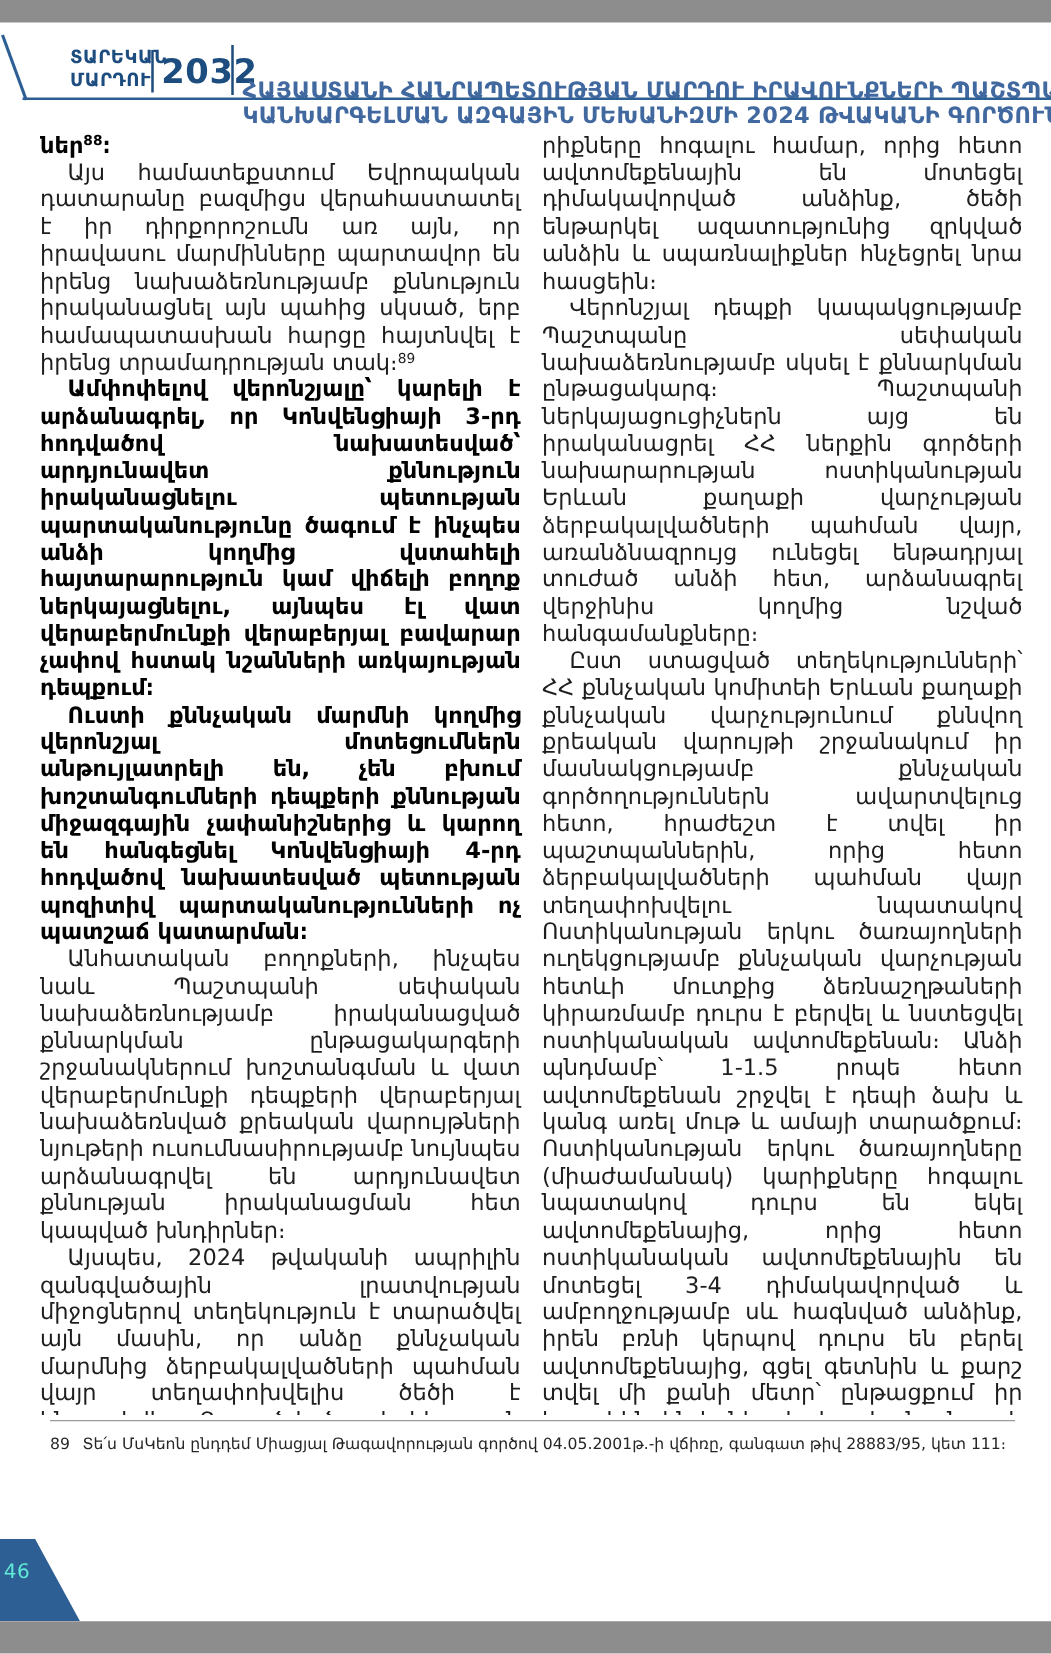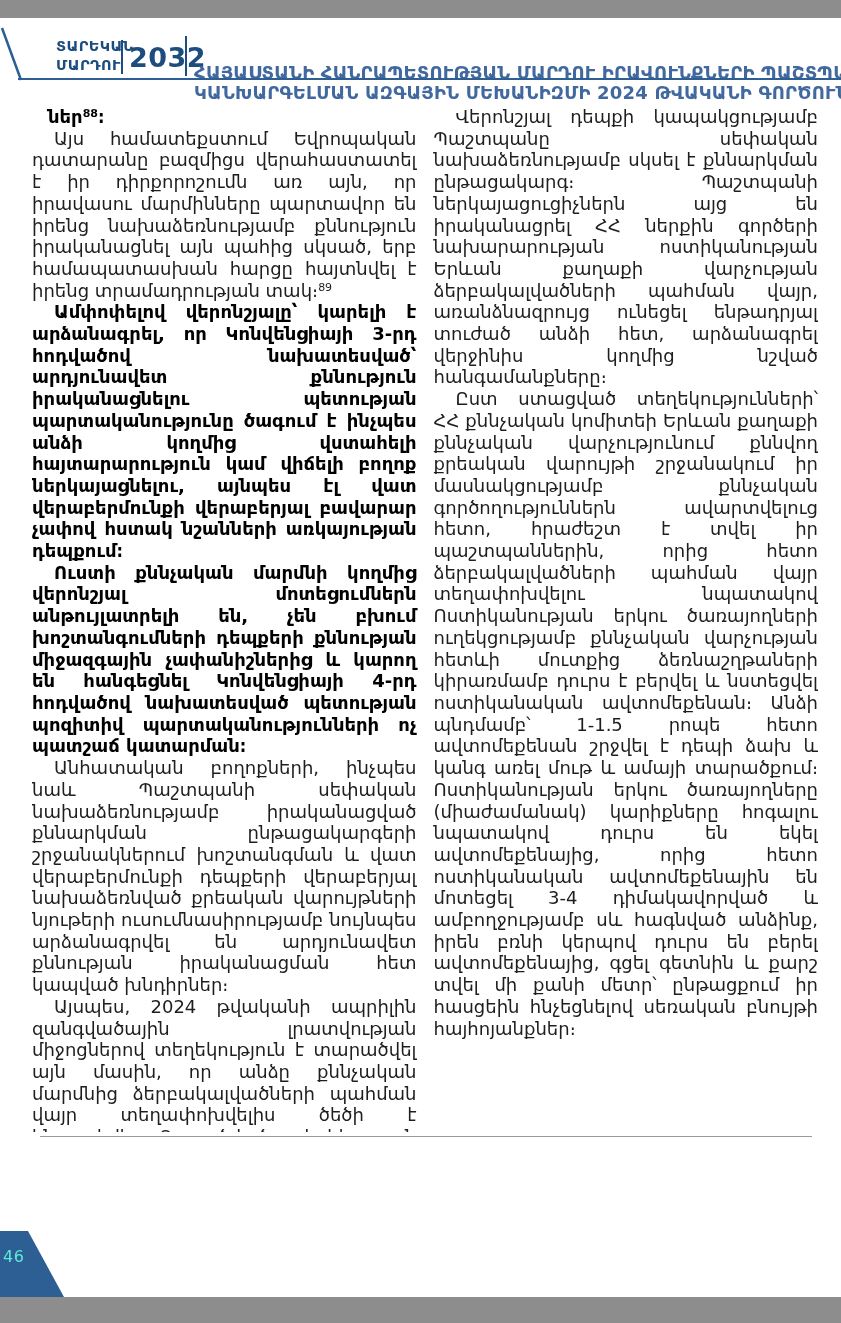--- a/index.html
+++ b/index.html
@@ -29,21 +29,21 @@
     display:flex;gap:17px;overflow:hidden;
     color:var(--text,#1e1e1e);
   }
   .col{flex:1 1 0;min-width:0;}
   .para{
     margin:0;
     font-size:18px;line-height:21.7px;
     text-align:justify;
     text-indent:22px;
   }
-  .para.noindent{text-indent:0;margin-left:16px;}
+  .para.noindent{text-indent:0;}
   .para.bold{font-weight:bold;color:#000;}
   .para sup{font-size:11px;line-height:0;vertical-align:6px;font-weight:inherit;}
 
   
   .footnotes{
     position:absolute;left:40px;top:1136px;width:772px;
     border-top:1px solid var(--footnote-rule,#9a9a9a);
     padding-top:8px;
     color:#262626;
   }
@@ -85,26 +85,28 @@
   <div class="columns">
     <div class="col">
         <p class="para bold noindent"><span>ներ</span><sup>88</sup><span>։</span></p>
         <p class="para"><span>Այս համատեքստում Եվրոպական դատարանը բազմիցս վերահաստատել է իր դիրքորոշումն առ այն, որ իրավասու մարմինները պարտավոր են իրենց նախաձեռնությամբ քննություն իրականացնել այն պահից սկսած, երբ համապատասխան հարցը հայտնվել է իրենց տրամադրության տակ։</span><sup>89</sup></p>
         <p class="para bold"><span>Ամփոփելով վերոնշյալը՝ կարելի է արձանագրել, որ Կոնվենցիայի 3-րդ հոդվածով նախատեսված՝ արդյունավետ քննություն իրականացնելու պետության պարտականությունը ծագում է ինչպես անձի կողմից վստահելի հայտարարություն կամ վիճելի բողոք ներկայացնելու, այնպես էլ վատ վերաբերմունքի վերաբերյալ բավարար չափով հստակ նշանների առկայության դեպքում։</span></p>
         <p class="para bold"><span>Ուստի քննչական մարմնի կողմից վերոնշյալ մոտեցումներն անթույլատրելի են, չեն բխում խոշտանգումների դեպքերի քննության միջազգային չափանիշներից և կարող են հանգեցնել Կոնվենցիայի 4-րդ հոդվածով նախատեսված պետության պոզիտիվ պարտականությունների ոչ պատշաճ կատարման։</span></p>
         <p class="para"><span>Անհատական բողոքների, ինչպես նաև Պաշտպանի սեփական նախաձեռնությամբ իրականացված քննարկման ընթացակարգերի շրջանակներում խոշտանգման և վատ վերաբերմունքի դեպքերի վերաբերյալ նախաձեռնված քրեական վարույթների նյութերի ուսումնասիրությամբ նույնպես արձանագրվել են արդյունավետ քննության իրականացման հետ կապված խնդիրներ։</span></p>
         <p class="para"><span>Այսպես, 2024 թվականի ապրիլին զանգվածային լրատվության միջոցներով տեղեկություն է տարածվել այն մասին, որ անձը քննչական մարմնից ձերբակալվածների պահման վայր տեղափոխվելիս ծեծի է ենթարկվել։ Տարածված տեղեկության համաձայն՝ քննչական մարմնից դուրս գալուց հետո անձին ուղեկցող ոստիկանության ծառայողները դուրս են եկել ավտոմեքենայից և գնացել ամայի վայր՝ իրենց կա-</span></p>
       </div>
     <div class="col">
+        <p class="para noindent"><span>րիքները հոգալու համար, որից հետո ավտոմեքենային են մոտեցել դիմակավորված անձինք, ծեծի ենթարկել ազատությունից զրկված անձին և սպառնալիքներ հնչեցրել նրա հասցեին։</span></p>
         <p class="para"><span>Վերոնշյալ դեպքի կապակցությամբ Պաշտպանը սեփական նախաձեռնությամբ սկսել է քննարկման ընթացակարգ։ Պաշտպանի ներկայացուցիչներն այց են իրականացրել ՀՀ ներքին գործերի նախարարության ոստիկանության Երևան քաղաքի վարչության ձերբակալվածների պահման վայր, առանձնազրույց ունեցել ենթադրյալ տուժած անձի հետ, արձանագրել վերջինիս կողմից նշված հանգամանքները։</span></p>
         <p class="para"><span>Ըստ ստացված տեղեկությունների՝ ՀՀ քննչական կոմիտեի Երևան քաղաքի քննչական վարչությունում քննվող քրեական վարույթի շրջանակում իր մասնակցությամբ քննչական գործողություններն ավարտվելուց հետո, հրաժեշտ է տվել իր պաշտպաններին, որից հետո ձերբակալվածների պահման վայր տեղափոխվելու նպատակով Ոստիկանության երկու ծառայողների ուղեկցությամբ քննչական վարչության հետևի մուտքից ձեռնաշղթաների կիրառմամբ դուրս է բերվել և նստեցվել ոստիկանական ավտոմեքենան։ Անձի պնդմամբ՝ 1-1.5 րոպե հետո ավտոմեքենան շրջվել է դեպի ձախ և կանգ առել մութ և ամայի տարածքում։ Ոստիկանության երկու ծառայողները (միաժամանակ) կարիքները հոգալու նպատակով դուրս են եկել ավտոմեքենայից, որից հետո ոստիկանական ավտոմեքենային են մոտեցել 3-4 դիմակավորված և ամբողջությամբ սև հագնված անձինք, իրեն բռնի կերպով դուրս են բերել ավտոմեքենայից, գցել գետնին և քարշ տվել մի քանի մետր՝ ընթացքում իր հասցեին հնչեցնելով սեռական բնույթի հայհոյանքներ։</span></p>
       </div>
   </div>
 
   <div class="footnotes">
+      <div class="fn"><span class="fn-num">89</span><span class="fn-text">Տե՛ս ՄսԿեոն ընդդեմ Միացյալ Թագավորության գործով 04.05.2001թ.-ի վճիռը, գանգատ թիվ 28883/95, կետ 111։</span></div>
     </div>
 
   <div class="page-flag">
     <span class="page-num">46</span>
   </div>
   <div class="bar-bottom"></div>
 
 </div>
 
 </body></html>

